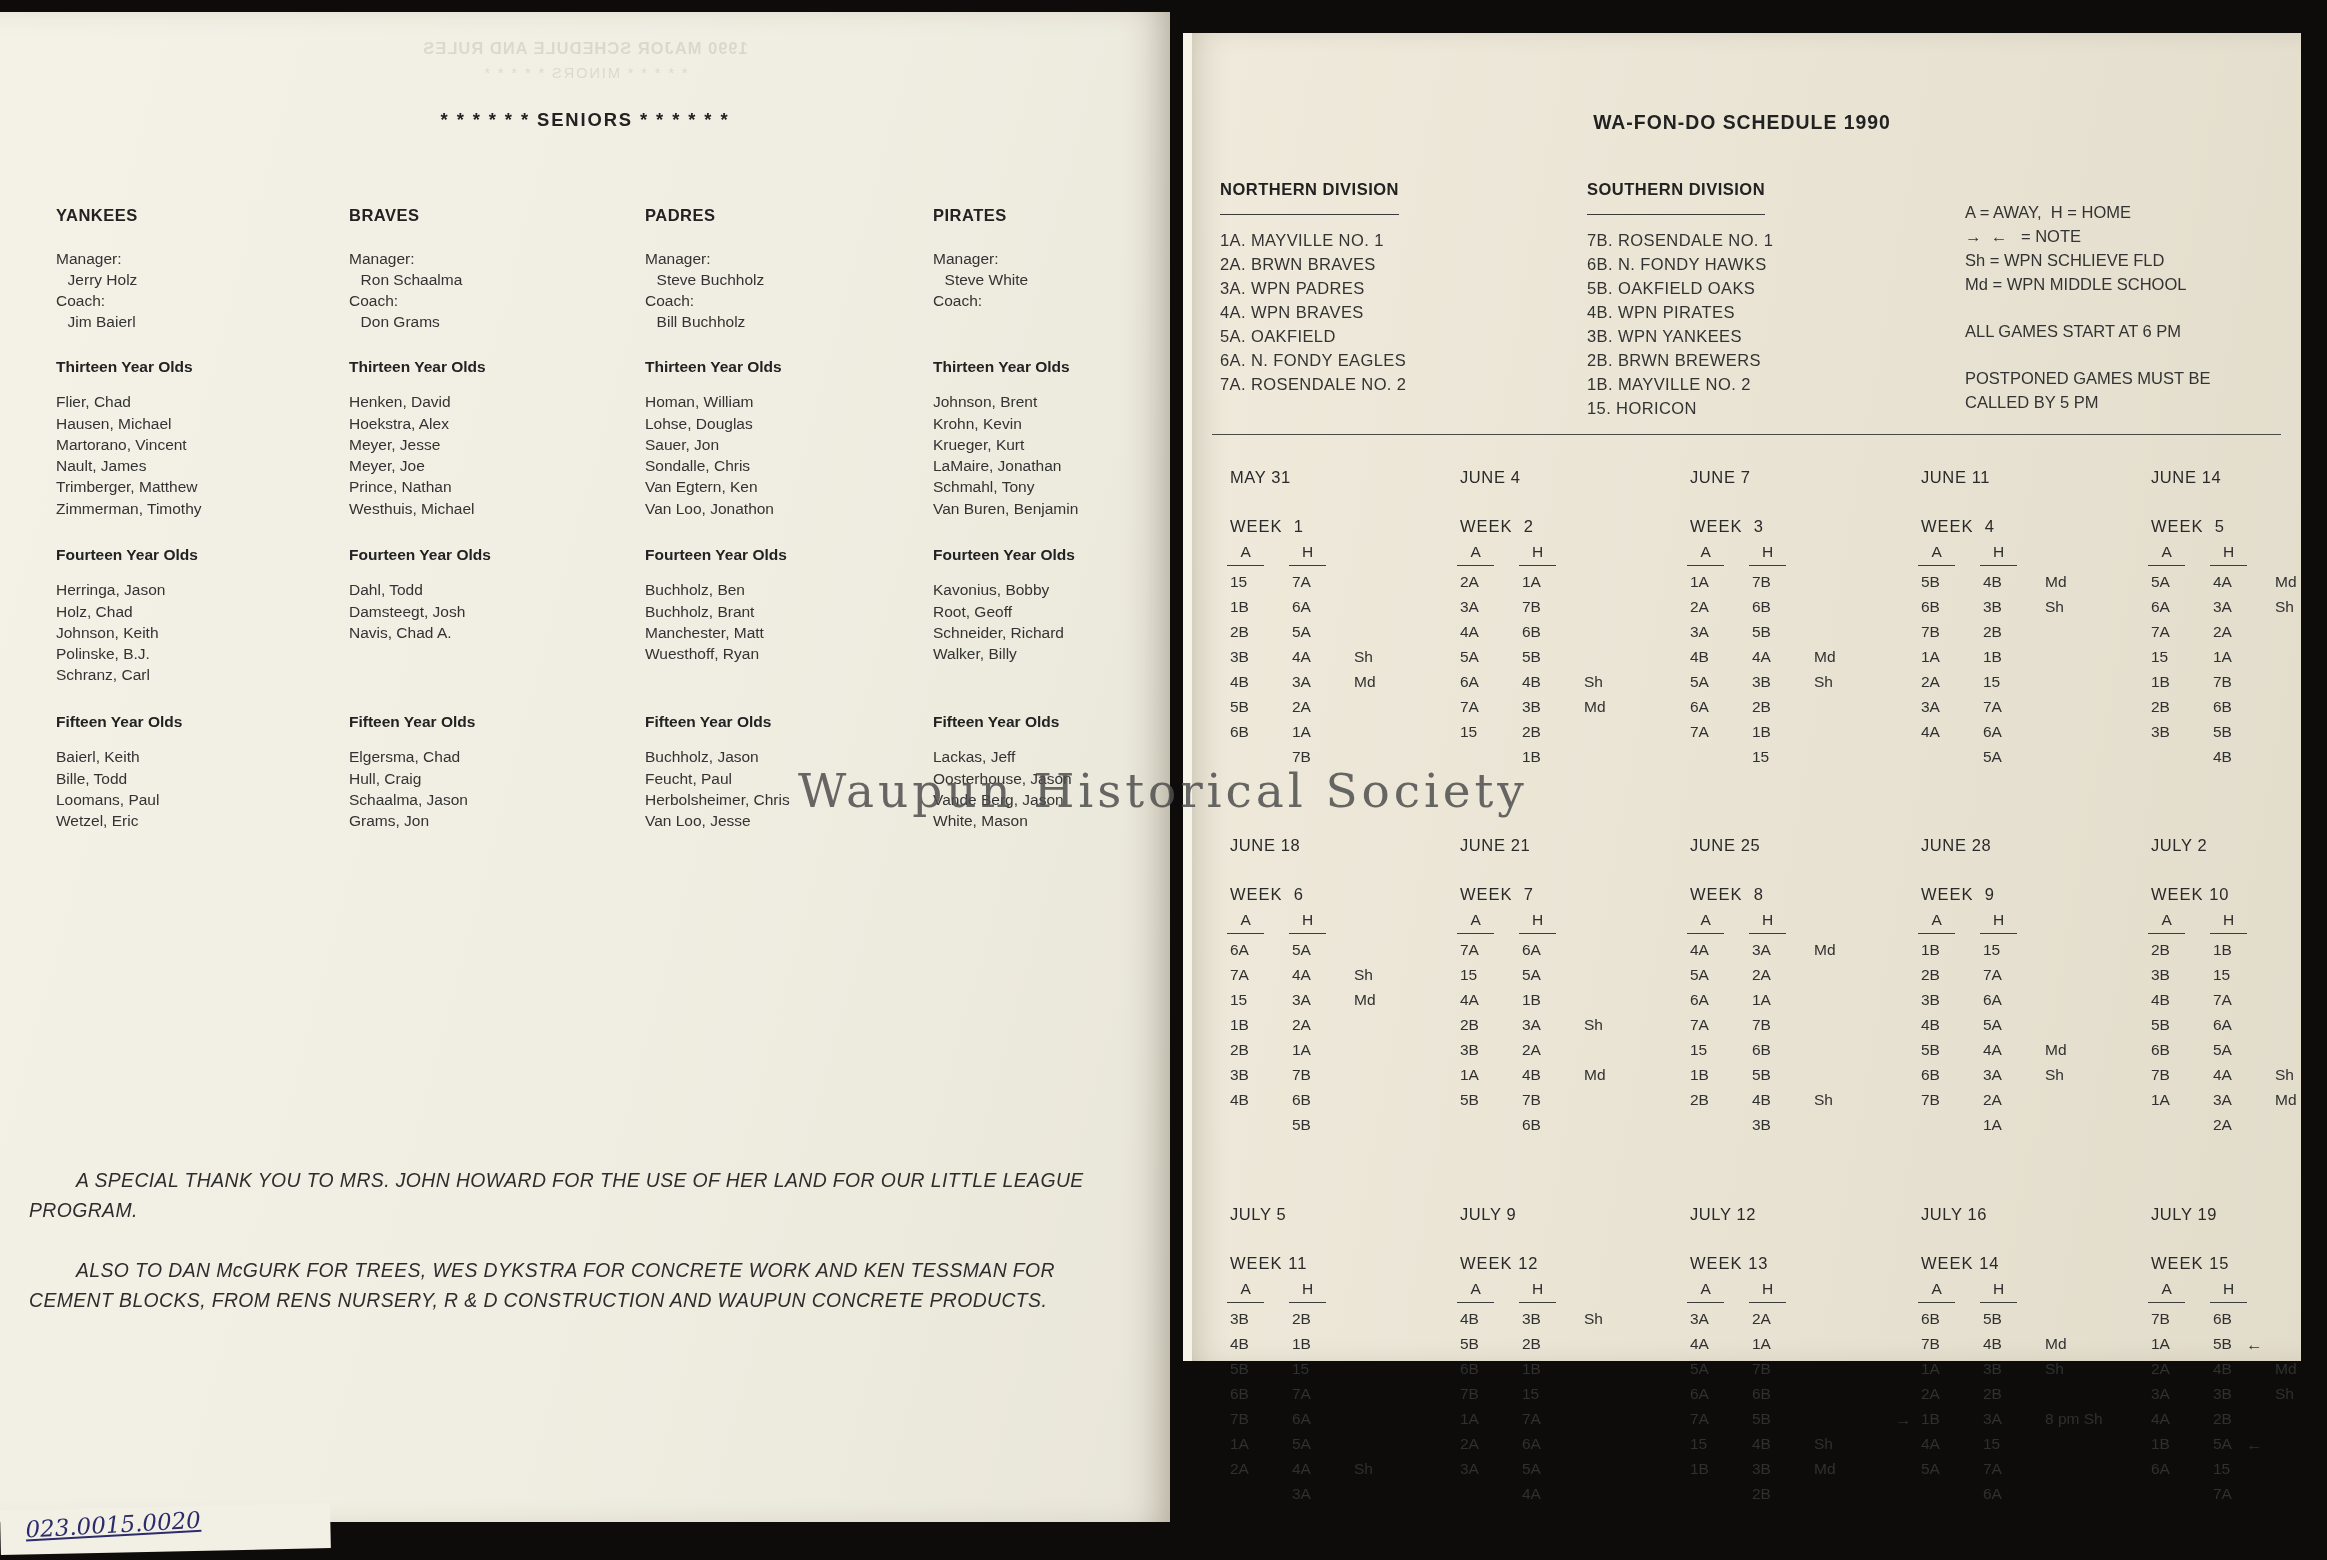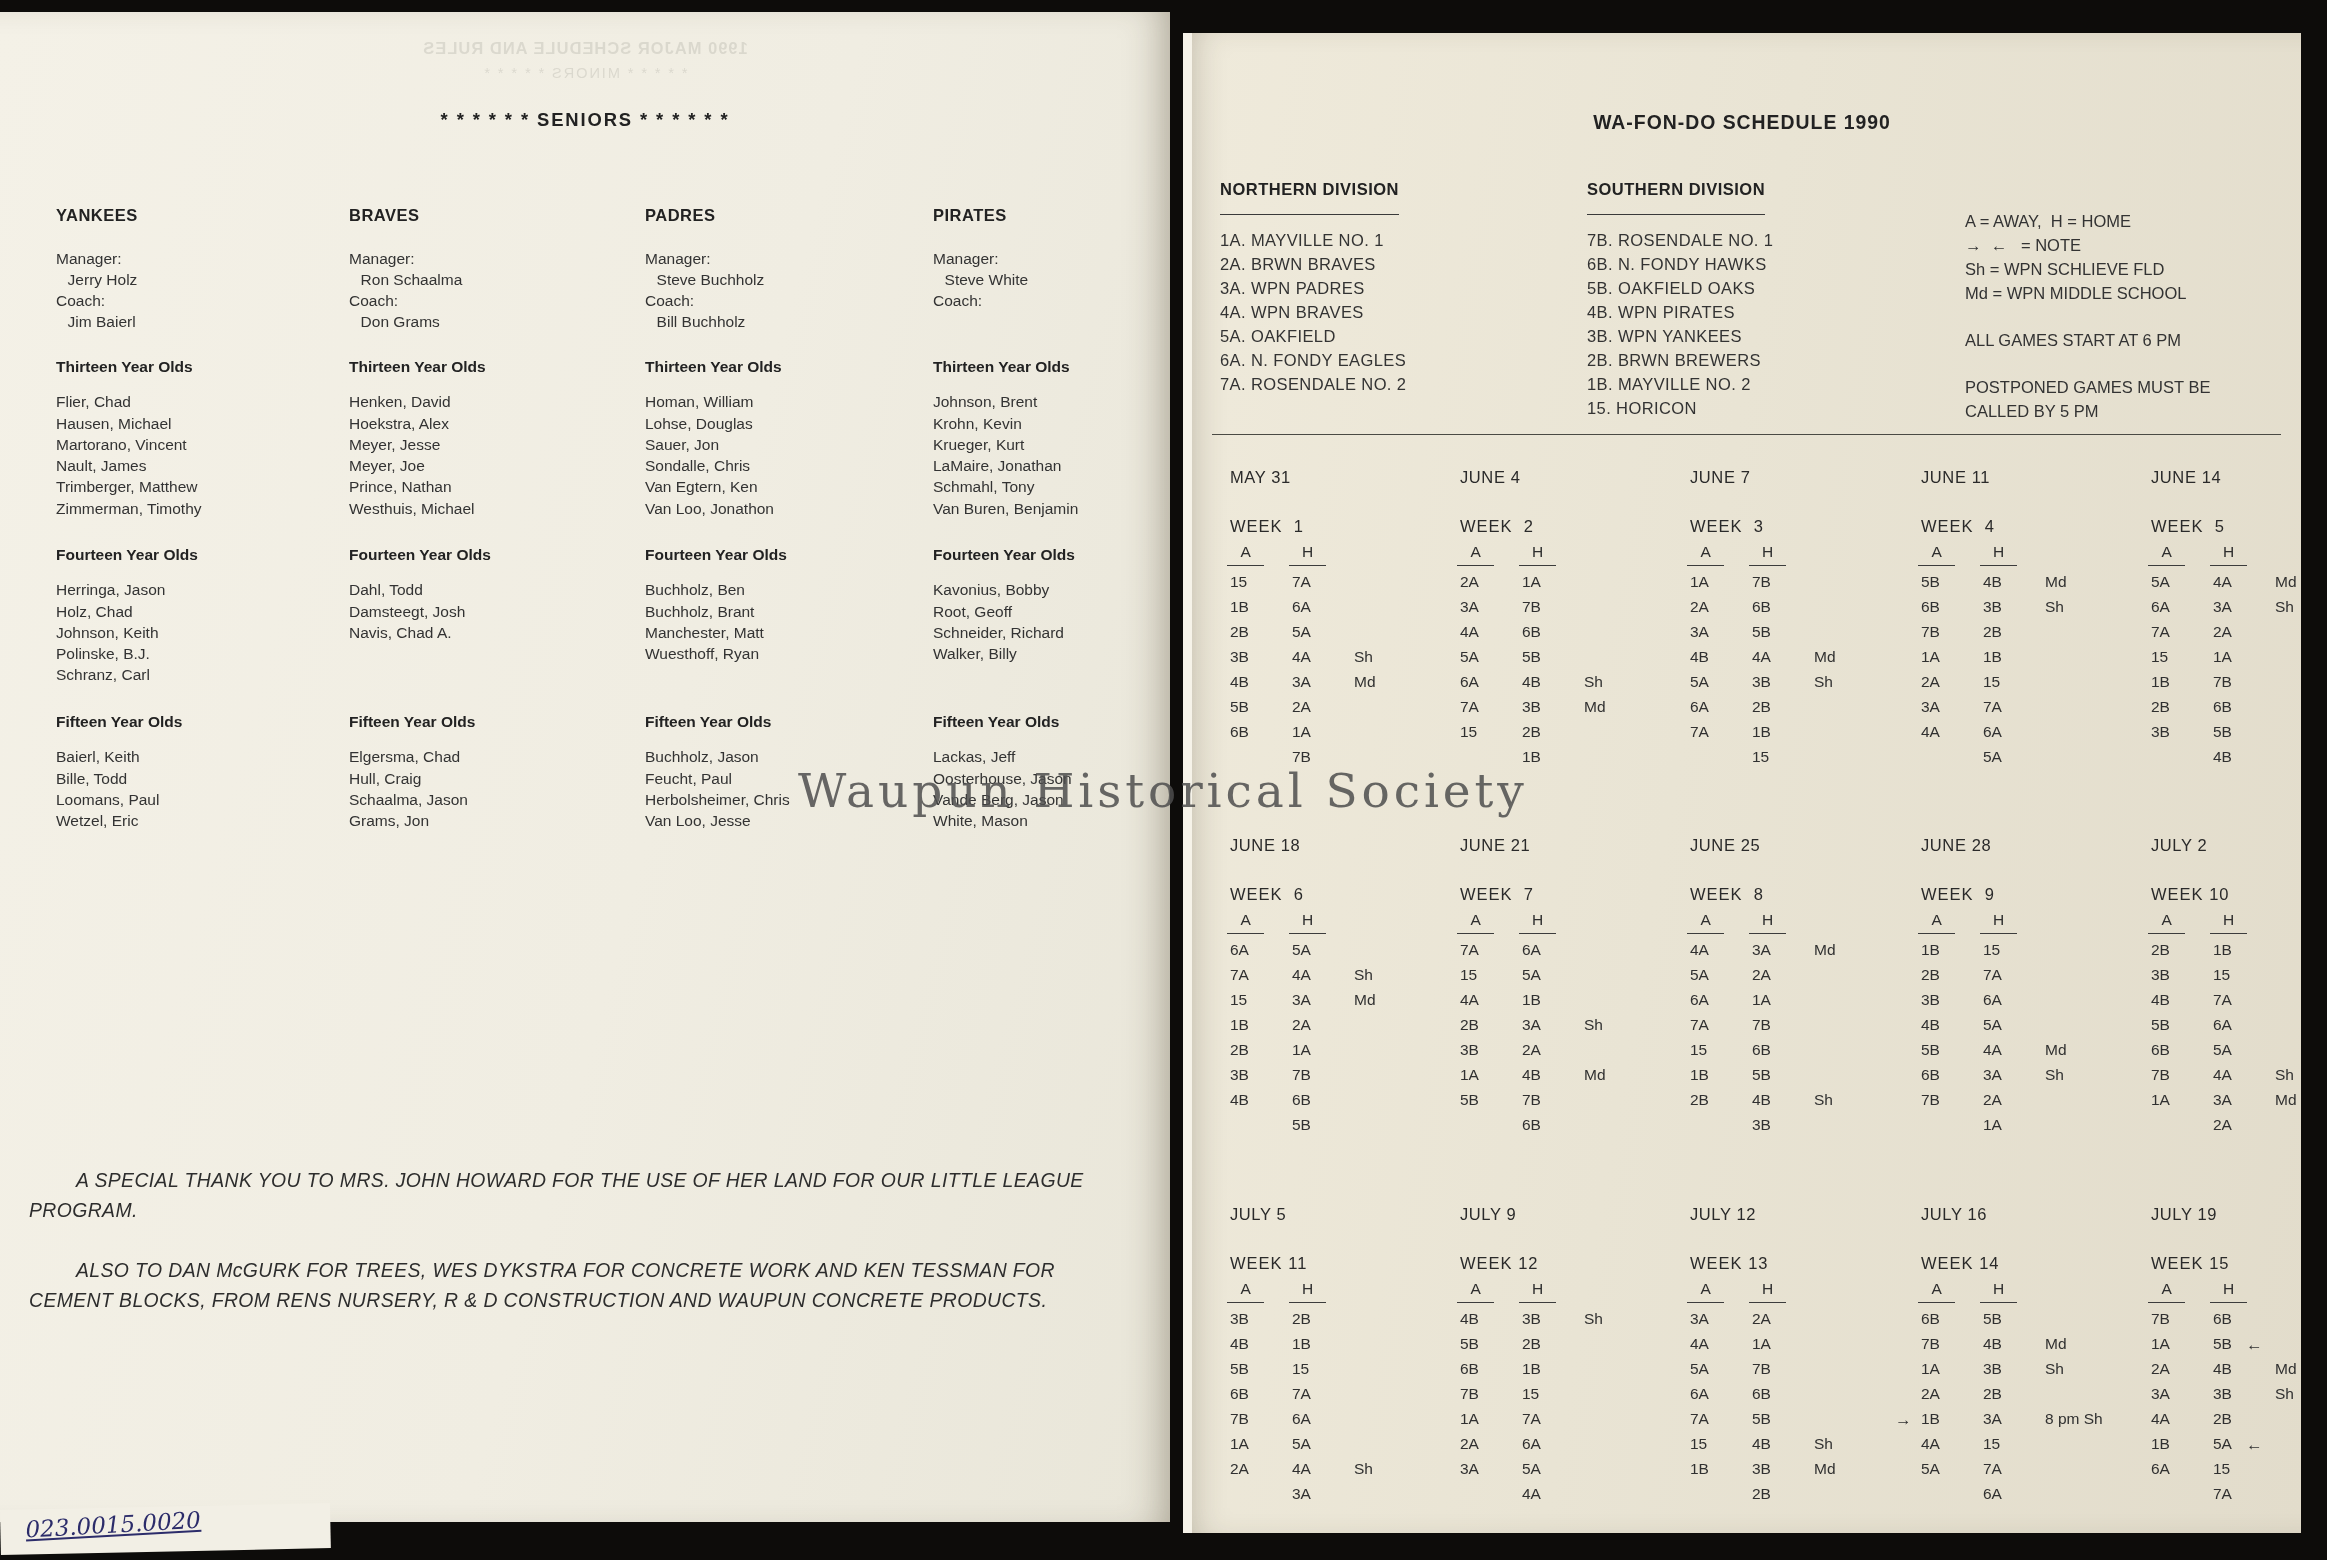--- a/index.html
+++ b/index.html
@@ -12,21 +12,21 @@
   .scan { position:relative; width:2328px; height:1560px; background:#0d0c0a; overflow:hidden; }
 
   
   .page { position:absolute; }
   .left-page {
     left:0; top:11.6px; width:1170px; height:1510px;
     background:linear-gradient(105deg,#f4f1e7 0%,#f0ede2 55%,#e9e6d9 100%);
     box-shadow: inset -27px 0 39px -21.3px rgba(60,50,30,0.38);
   }
   .right-page {
-    left:1183px; top:33px; width:1118px; height:1500px;
+    left:1183px; top:33px; width:1118px; height:1328px;
     background:linear-gradient(100deg,#efeadb 0%,#e9e4d4 45%,#e2dccb 100%);
     box-shadow: inset 25px 0 37px -19.4px rgba(60,50,30,0.32);
   }
   .right-page-edge { position:absolute; left:0; top:0; width:8.7px; height:100%; background:#f6f3e9; }
 
   .page-corner {
     position:absolute; left:0; top:1510px; width:330px; height:45px;
     background:#f2efe5; transform:rotate(-1.2deg); transform-origin:left top;
   }
   .catalog-number {
@@ -86,21 +86,21 @@
 
   .division { position:absolute; top:147px; }
   .division-north { left:37px; }
   .division-south { left:404px; }
   .division-header {
     display:inline-block; font-weight:bold; font-size:16.5px; color:#222;
     letter-spacing:0.5px; border-bottom:1.9px solid #3a3a3a; padding-bottom:15px; margin-bottom:12.6px;
   }
   .div-item { font-size:16.5px; line-height:24px; color:#333; letter-spacing:0.4px; }
 
-  .legend { position:absolute; left:782px; top:176px; }
+  .legend { position:absolute; left:782px; top:167px; }
   .legend-line { font-size:16.5px; line-height:24px; color:#333; white-space:pre; }
   .legend-gap { height:23px; }
 
   .rp-divider { position:absolute; left:29px; top:401px; width:1069px; border-top:1.9px solid #4a4a44; }
 
   .schedule-grid { position:absolute; left:13px; top:0; width:100%; height:100%; }
   .week-block { position:absolute; width:225px; }
   .week-date { font-size:16.5px; color:#2a2a2a; letter-spacing:0.6px; }
   .week-label { position:absolute; top:49px; left:0; font-size:16.5px; color:#2a2a2a; letter-spacing:1px; white-space:pre; }
   .ah-header { position:absolute; top:75px; left:0; width:100%; height:26px; font-size:15.5px; color:#2e2e2e; }

